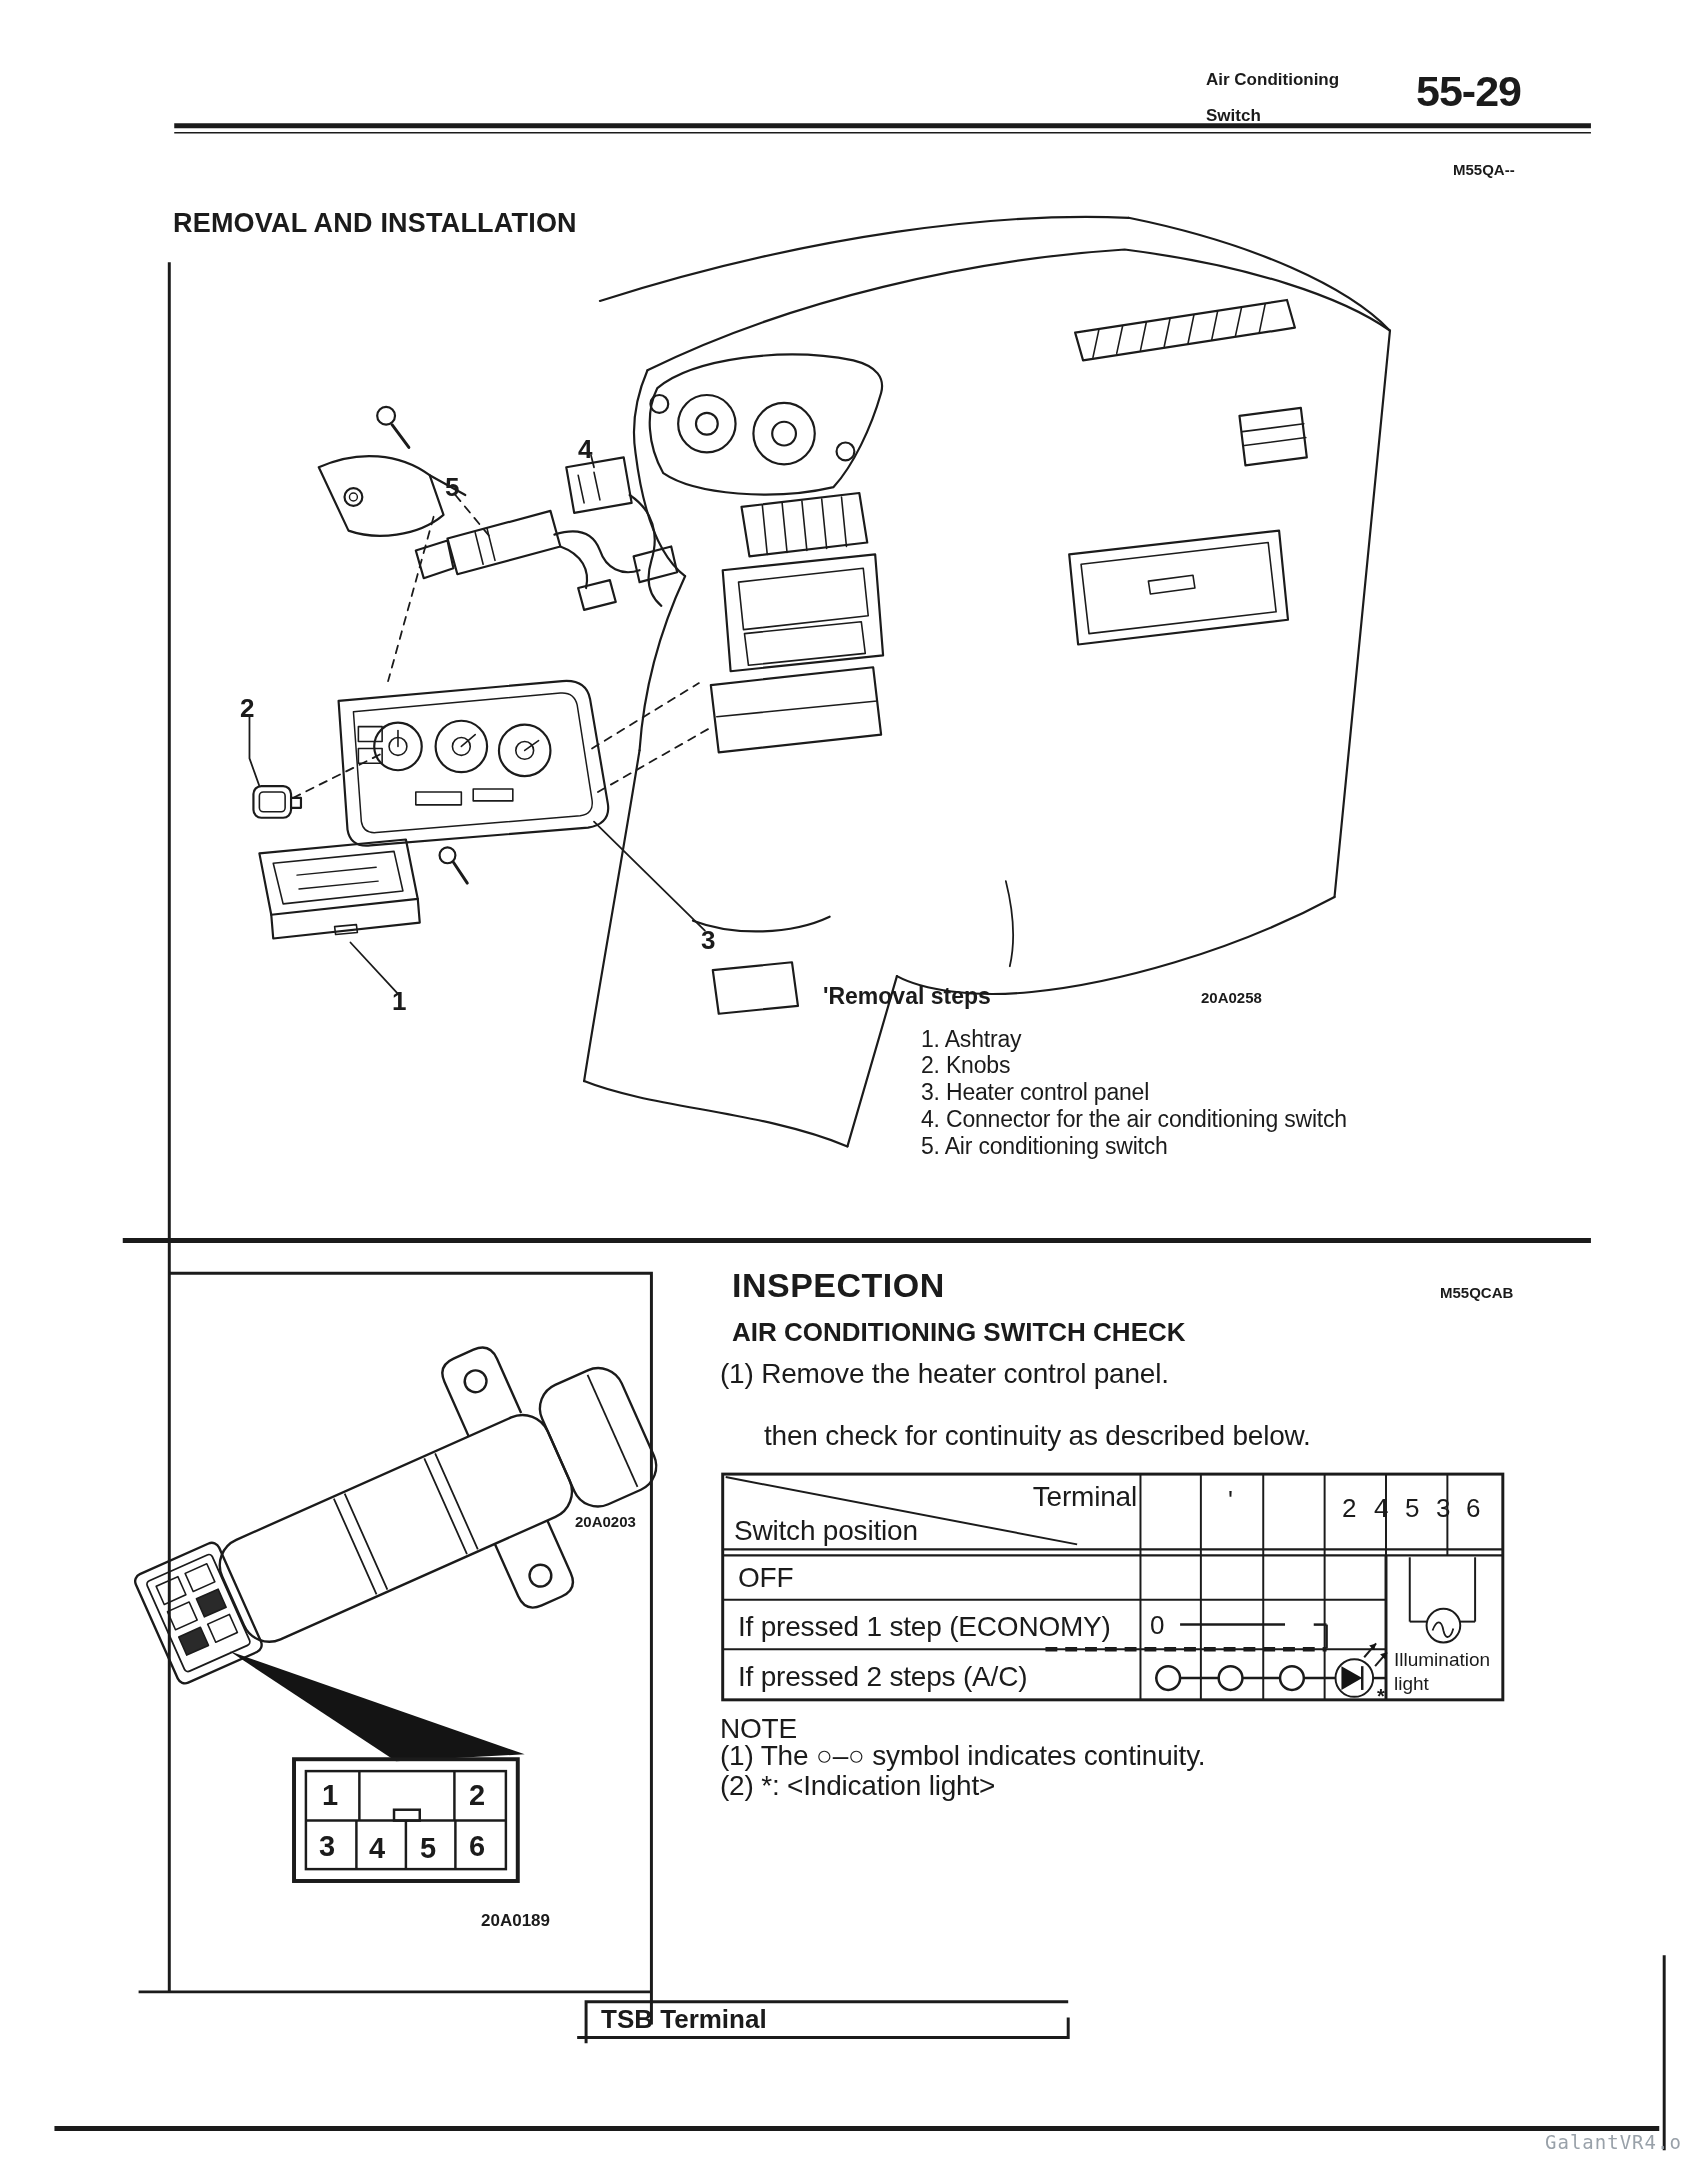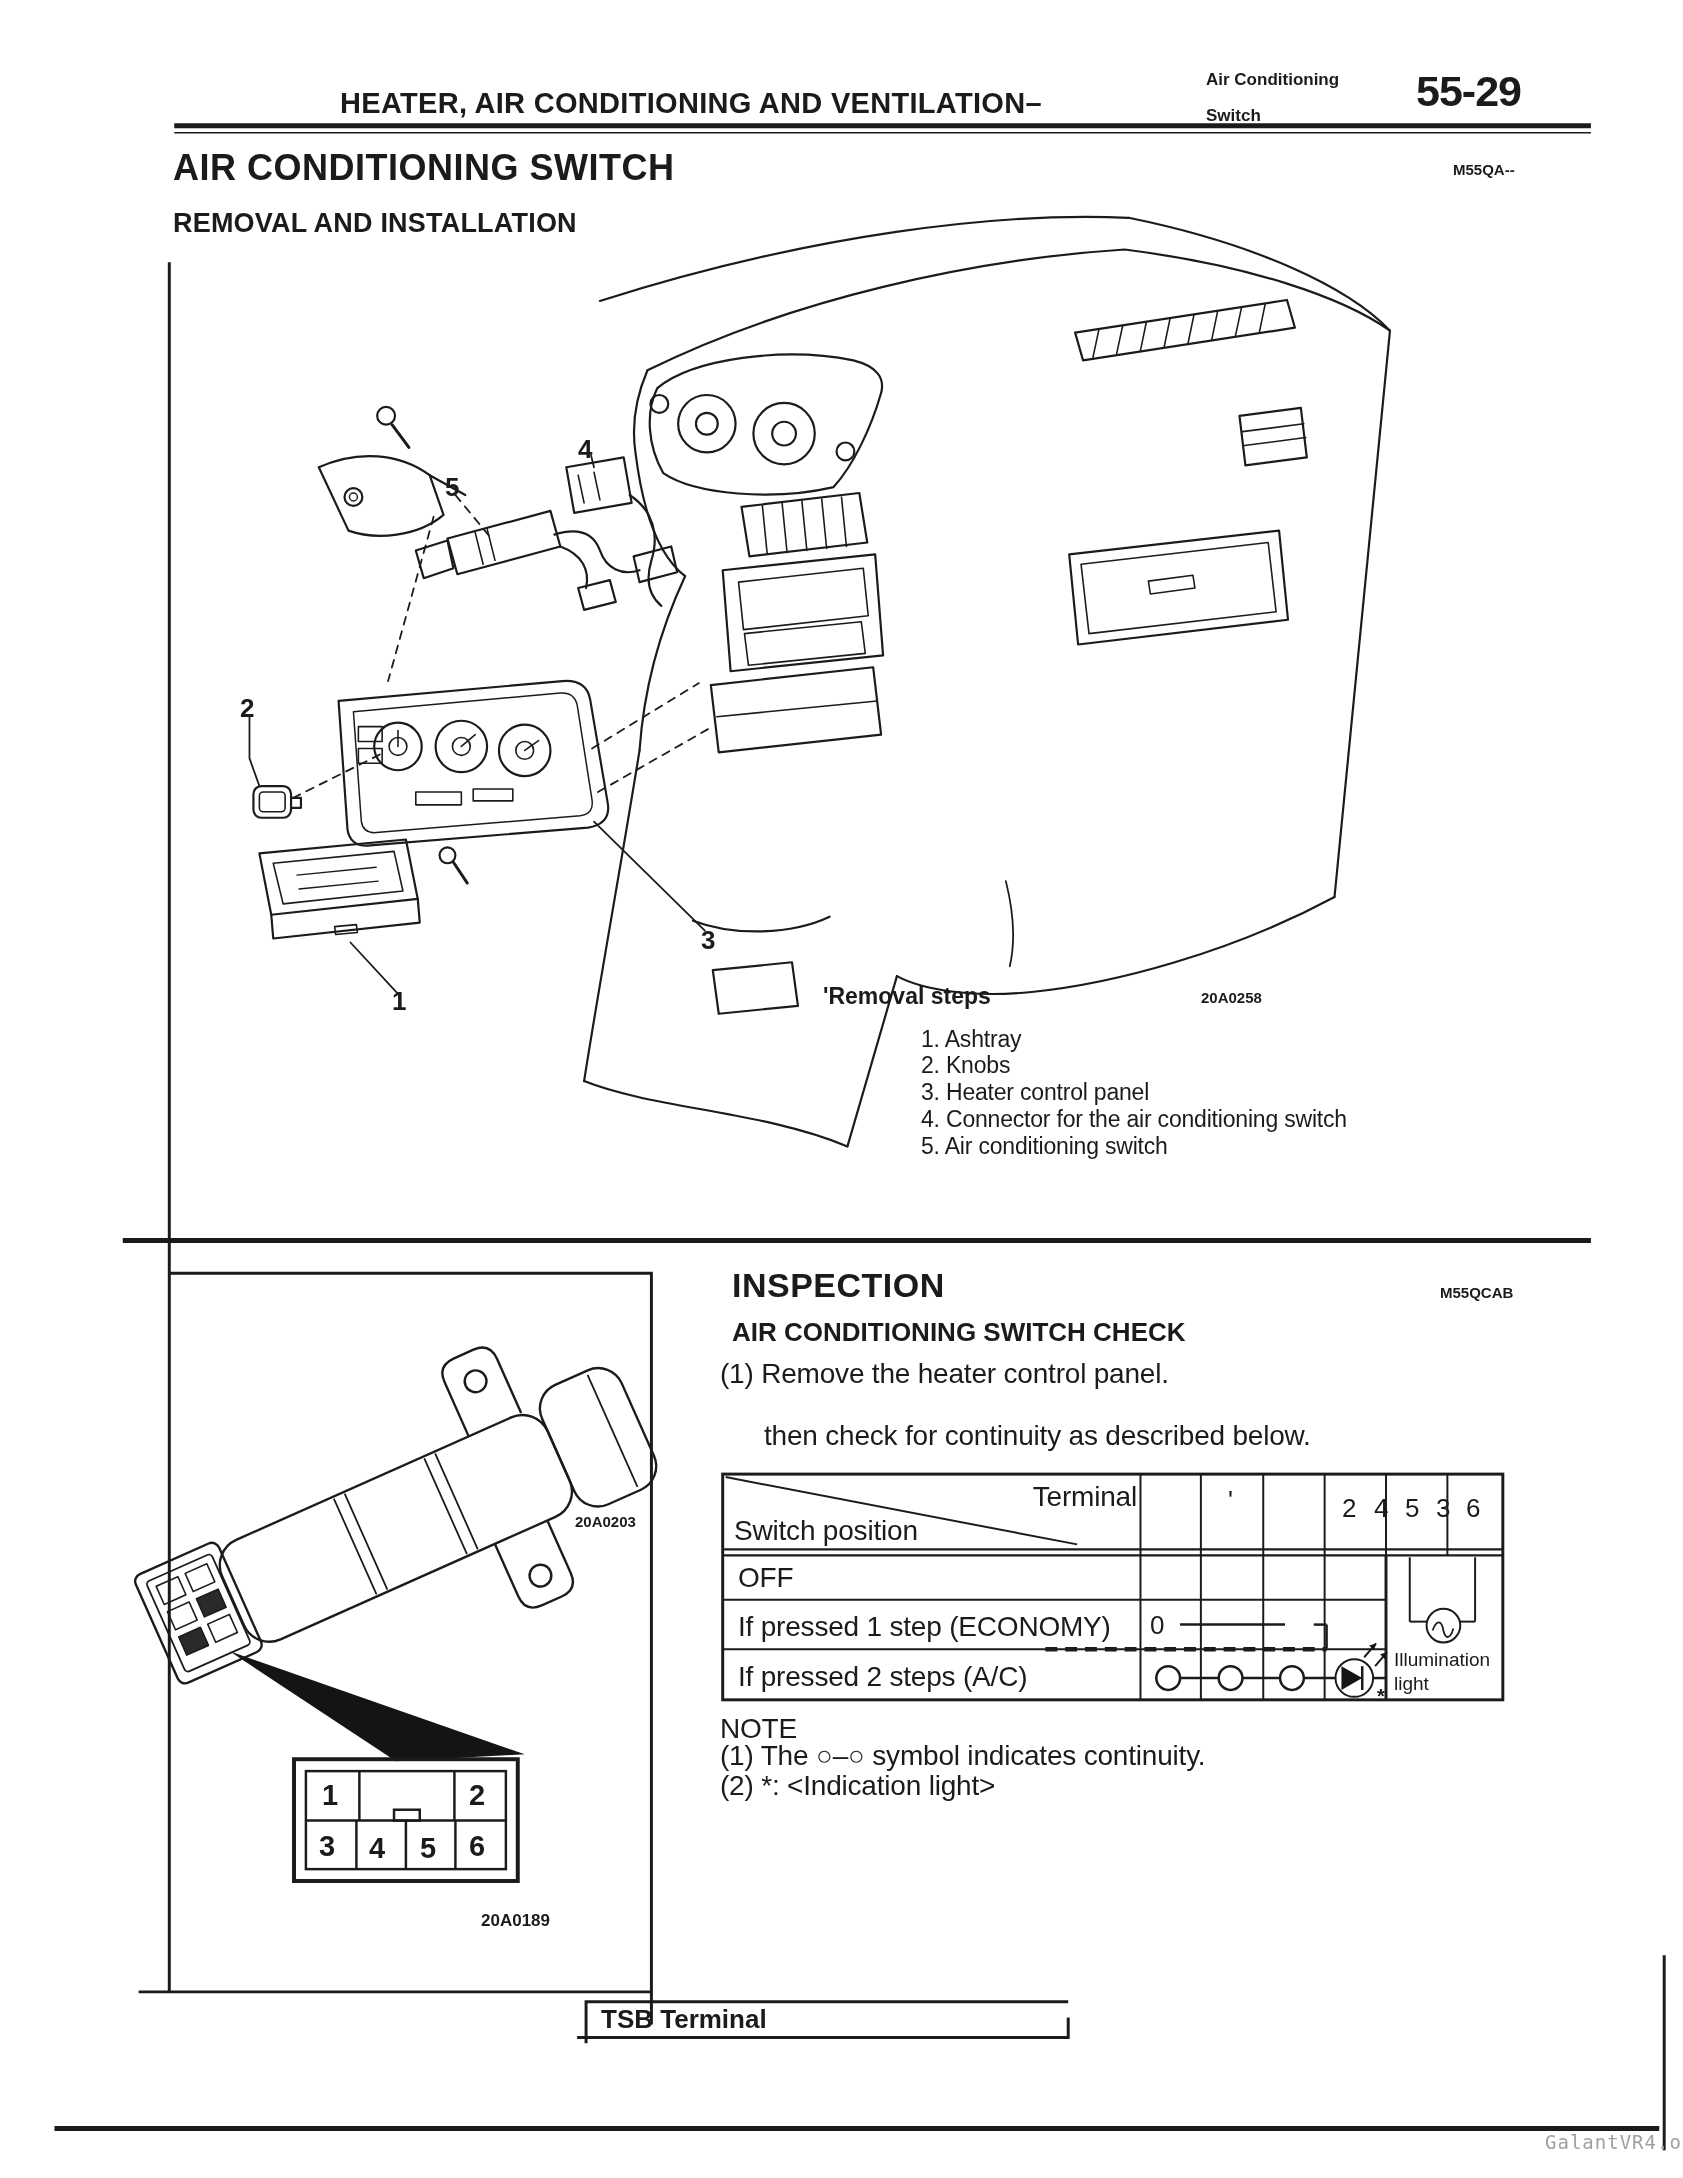--- a/index.html
+++ b/index.html
@@ -248,26 +248,24 @@
         <line x1="1424" y1="1573" x2="1424" y2="1638" stroke-width="2"></line>
         <line x1="1490" y1="1573" x2="1490" y2="1638" stroke-width="2"></line>
         <line x1="1424" y1="1638" x2="1442" y2="1638" stroke-width="2"></line>
         <line x1="1490" y1="1638" x2="1473" y2="1638" stroke-width="2"></line>
         <circle cx="1458" cy="1642" r="17" fill="#ffffff" stroke-width="2"></circle>
         <path d="M1447,1647 c4,-11 9,-11 11,0 c2,9 7,9 10,-2" stroke-width="1.8"></path>
       </g>
     </g>
   </svg>
 
-  <span class="t h-run" style="left:340px; top:87px;">HEATER, AIR CONDITIONING AND VENTILATION–</span>
   <span class="t h-sub" style="left:1206px; top:69px;">Air Conditioning</span>
   <span class="t h-sub" style="left:1206px; top:105px;">Switch</span>
   <span class="t h-page" style="left:1416px; top:67px;">55-29</span>
 
-  <span class="t doc-title" style="left:173px; top:147px;">AIR CONDITIONING SWITCH</span>
   <span class="t code" style="left:1453px; top:161px;">M55QA--</span>
   <span class="t doc-sub" style="left:173px; top:208px;">REMOVAL AND INSTALLATION</span>
 
   <span class="t callout" style="left:392px; top:986px;">1</span>
   <span class="t callout" style="left:240px; top:693px;">2</span>
   <span class="t callout" style="left:701px; top:925px;">3</span>
   <span class="t callout" style="left:578px; top:434px;">4</span>
   <span class="t callout" style="left:445px; top:472px;">5</span>
 
   <span class="t steps-h" style="left:823px; top:983px;">'Removal steps</span>

